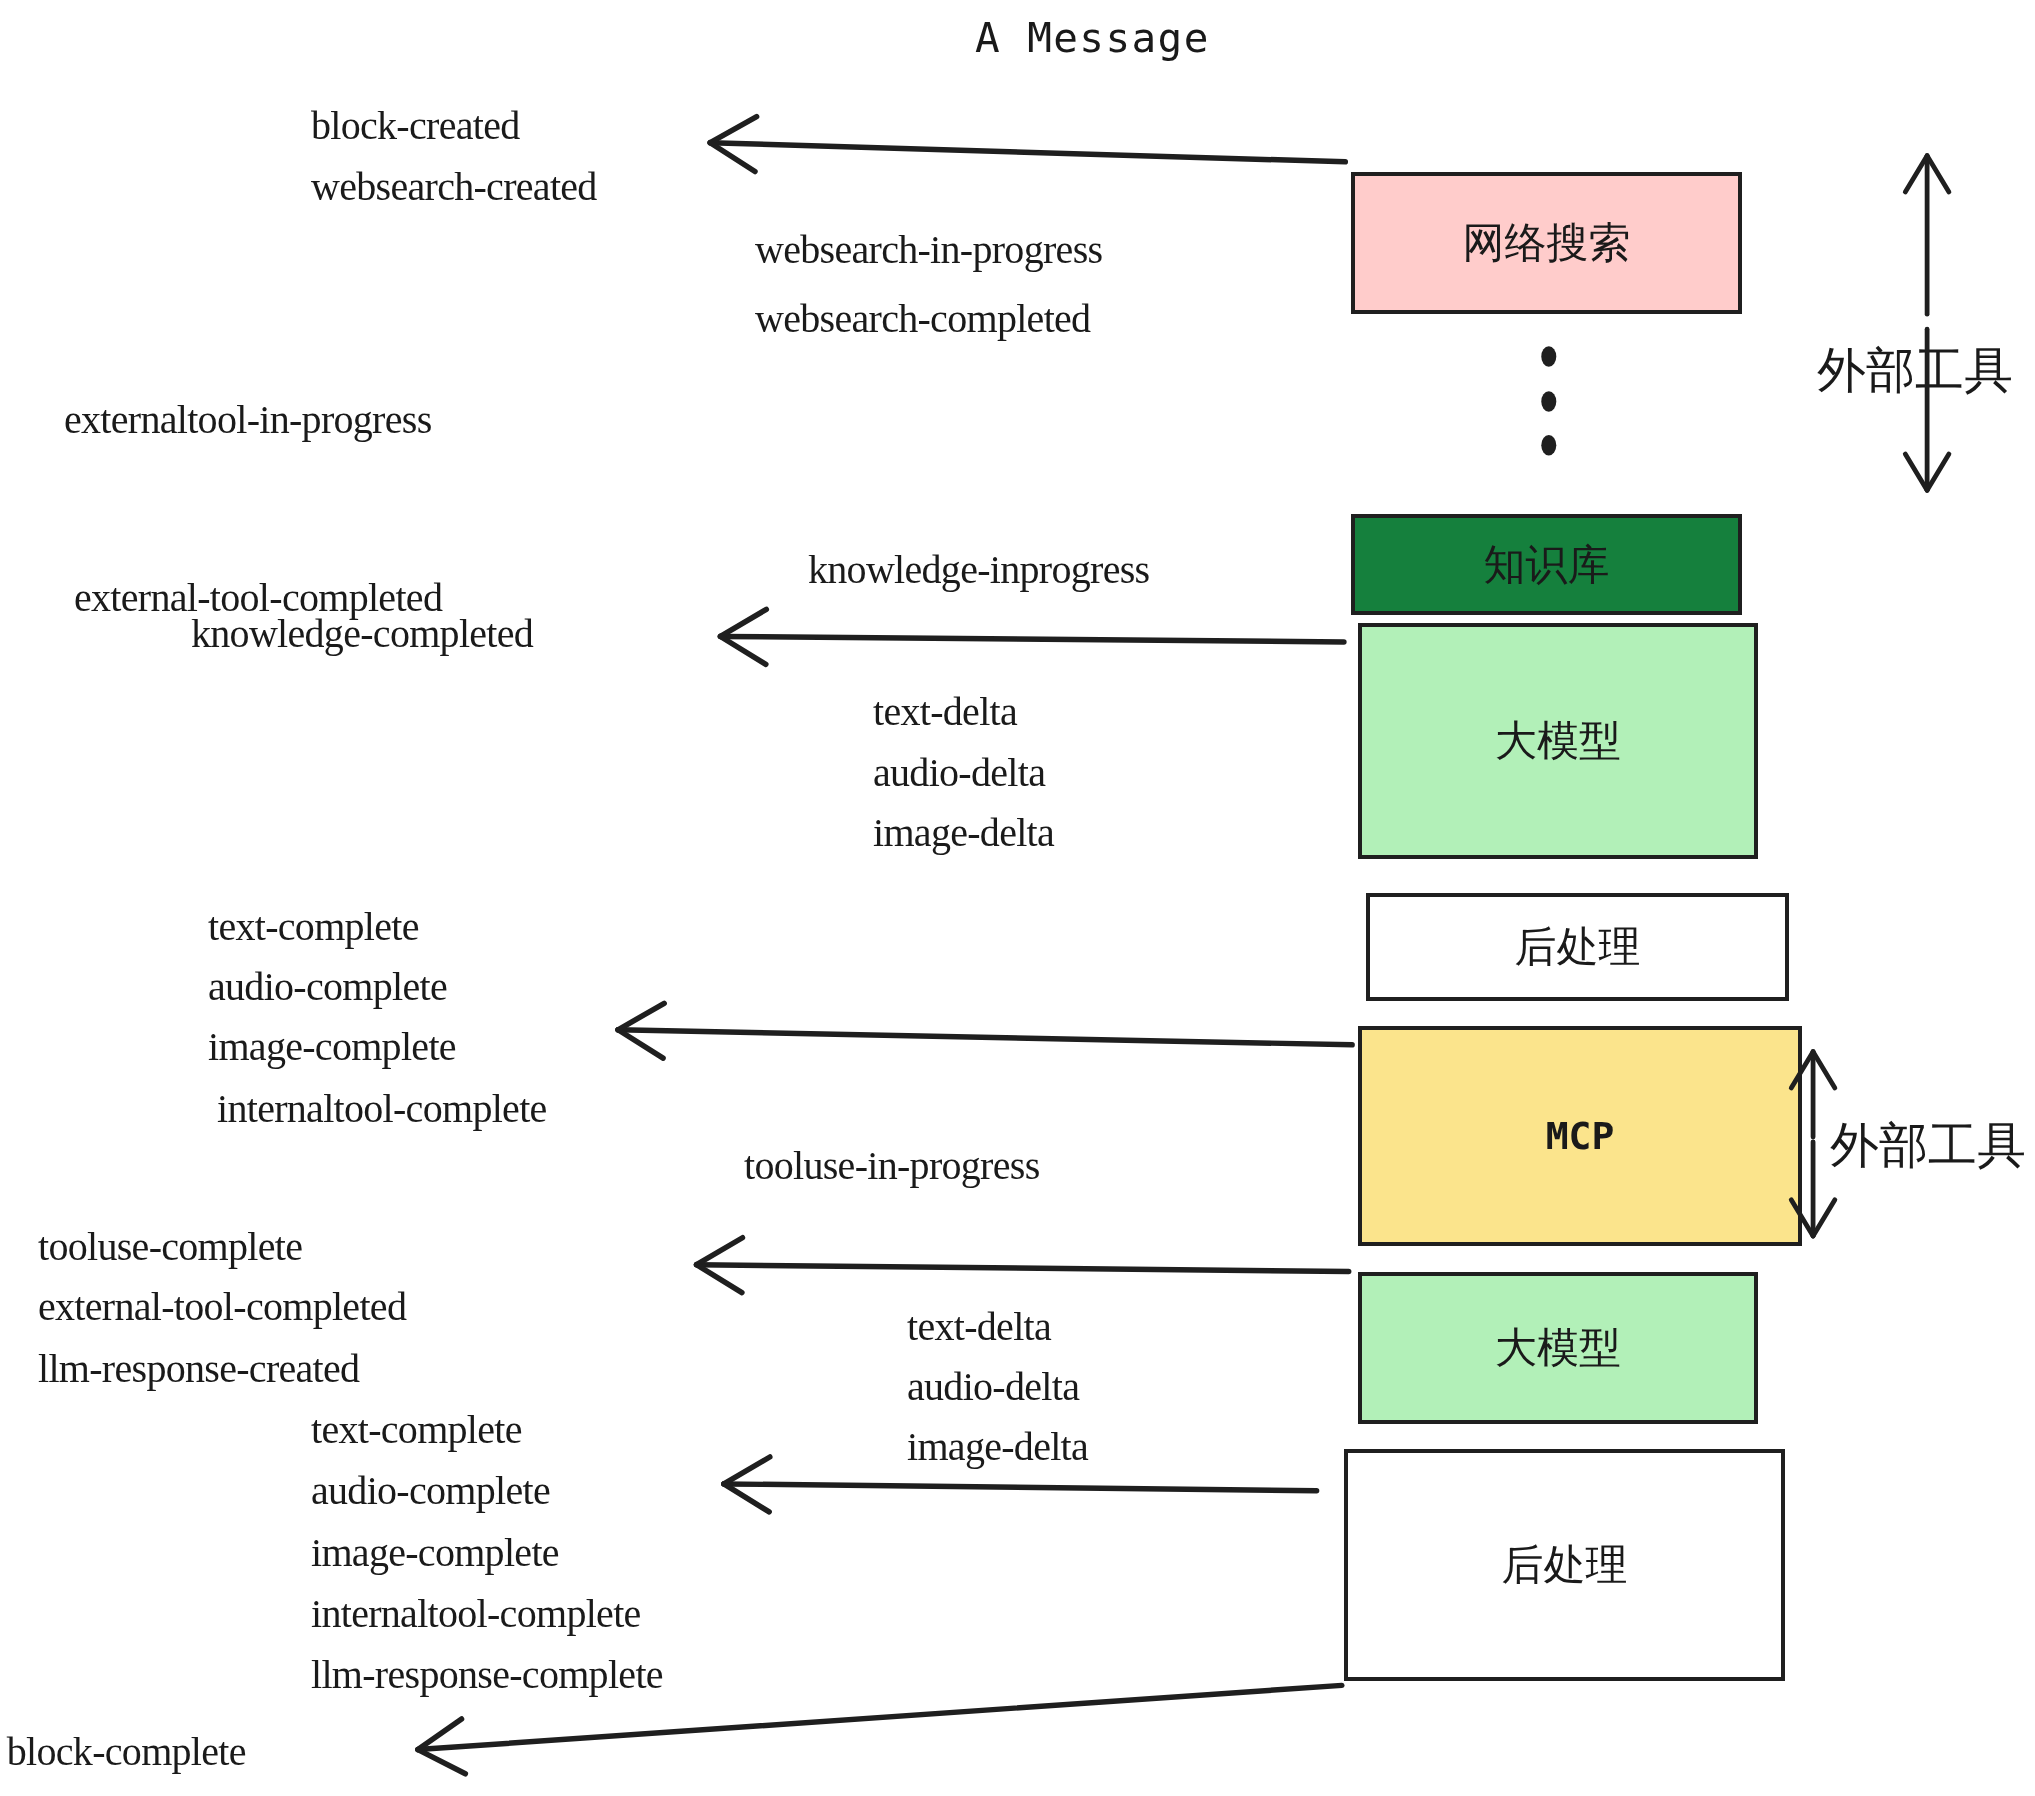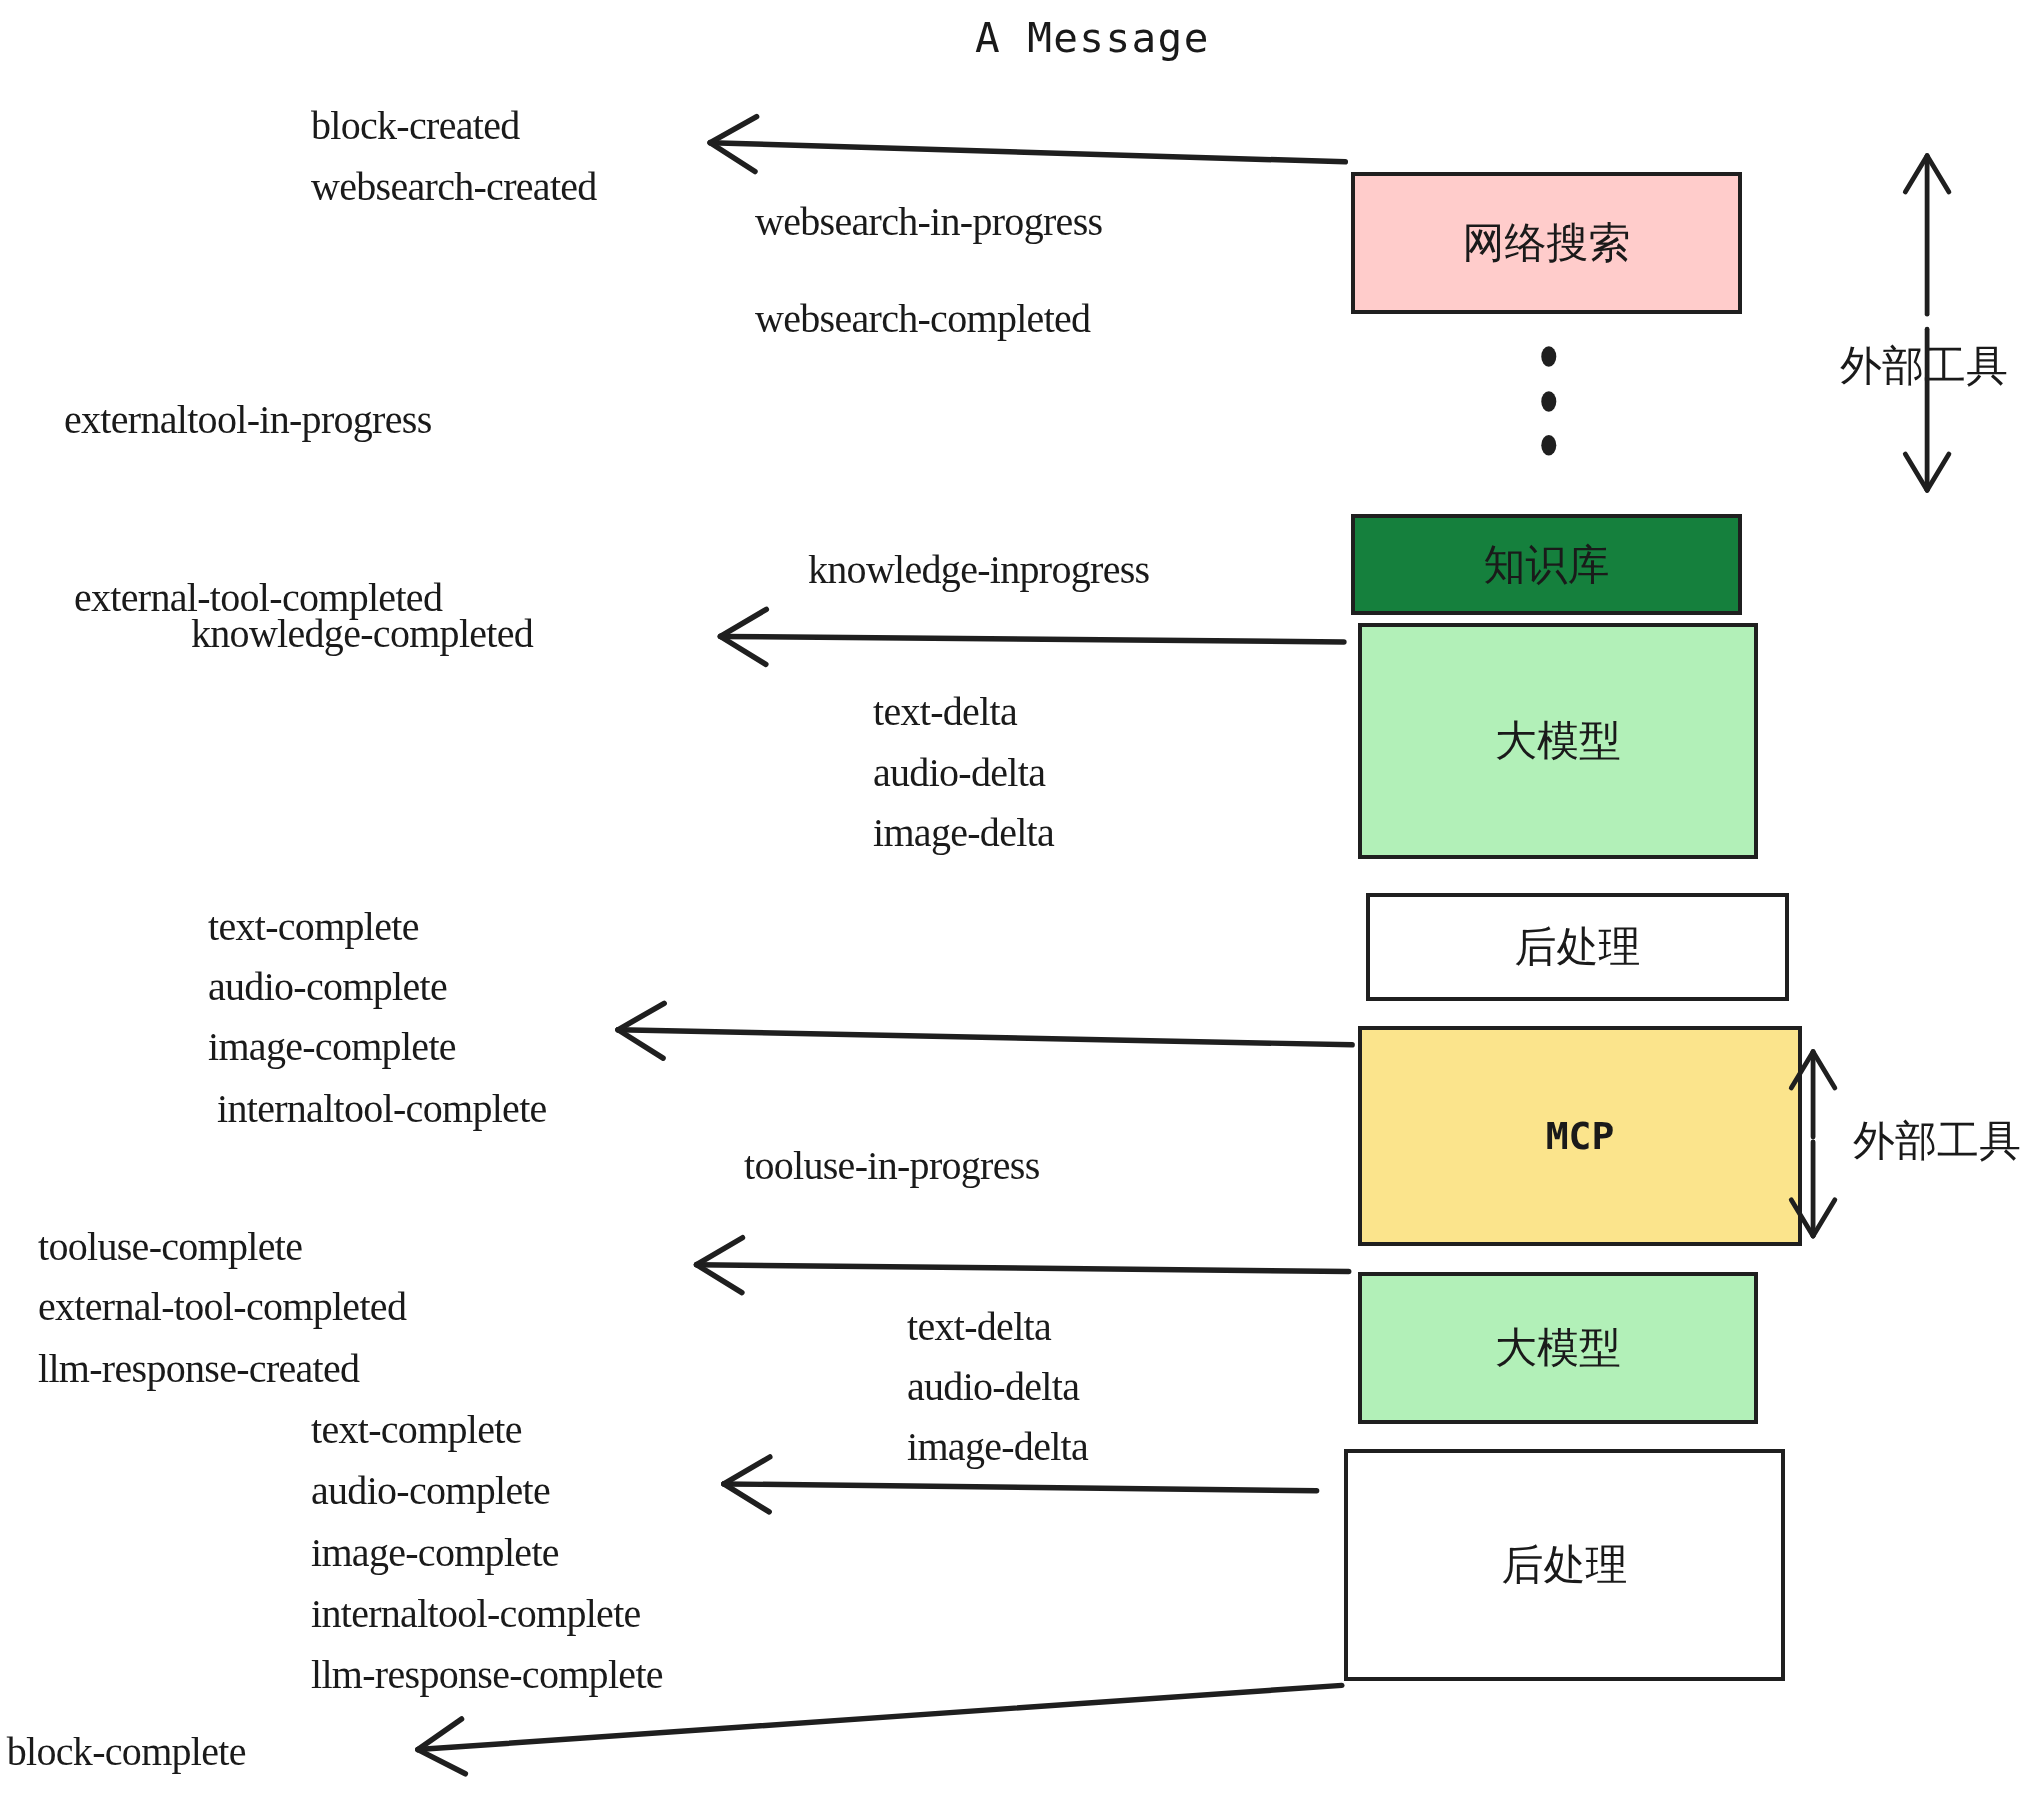--- a/index.html
+++ b/index.html
@@ -34,24 +34,23 @@
     position: absolute;
     font-family: "DejaVu Sans Mono", monospace;
     font-size: 41px;
     color: #1a1a1a;
     white-space: nowrap;
     letter-spacing: 1.4px;
   }
   .sidelabel {
     position: absolute;
     font-family: "DejaVu Sans", sans-serif;
-    font-size: 42px;
+    font-size: 49px;
     color: #1a1a1a;
     white-space: nowrap;
-    margin-left: 23px;
   }
   .box {
     position: absolute;
     border: 4.1px solid #1f1f1f;
     box-sizing: border-box;
     display: flex;
     align-items: center;
     justify-content: center;
   }
 </style>
@@ -82,21 +81,21 @@
         <span style="font-family: &quot;DejaVu Sans&quot;, sans-serif; font-size: 42px; font-weight: normal; color: rgb(26, 26, 26);">大模型</span>
       </div>
       <div class="box" style="left: 1344px; top: 1449px; width: 441px; height: 232px; background: rgb(255, 255, 255); border-color: rgb(31, 31, 31);">
         <span style="font-family: &quot;DejaVu Sans&quot;, sans-serif; font-size: 42px; font-weight: normal; color: rgb(26, 26, 26);">后处理</span>
       </div>
     </div>
 
   <div id="events-layer">
       <div class="evt" style="left: 311px; top: 102px;">block-created</div>
       <div class="evt" style="left: 311px; top: 163px;">websearch-created</div>
-      <div class="evt" style="left: 755px; top: 198px;">websearch-in-progress</div>
+      <div class="evt" style="left: 755px; top: 226px;">websearch-in-progress</div>
       <div class="evt" style="left: 755px; top: 295px;">websearch-completed</div>
       <div class="evt" style="left: 17px; top: 396px; margin-left: 47px;">externaltool-in-progress</div>
       <div class="evt" style="left: 772px; top: 546px; margin-left: 36px;">knowledge-inprogress</div>
       <div class="evt" style="left: 74px; top: 574px;">external-tool-completed</div>
       <div class="evt" style="left: 191px; top: 610px;">knowledge-completed</div>
       <div class="evt" style="left: 873px; top: 688px;">text-delta</div>
       <div class="evt" style="left: 873px; top: 749px;">audio-delta</div>
       <div class="evt" style="left: 873px; top: 809px;">image-delta</div>
       <div class="evt" style="left: 208px; top: 903px;">text-complete</div>
       <div class="evt" style="left: 208px; top: 963px;">audio-complete</div>

